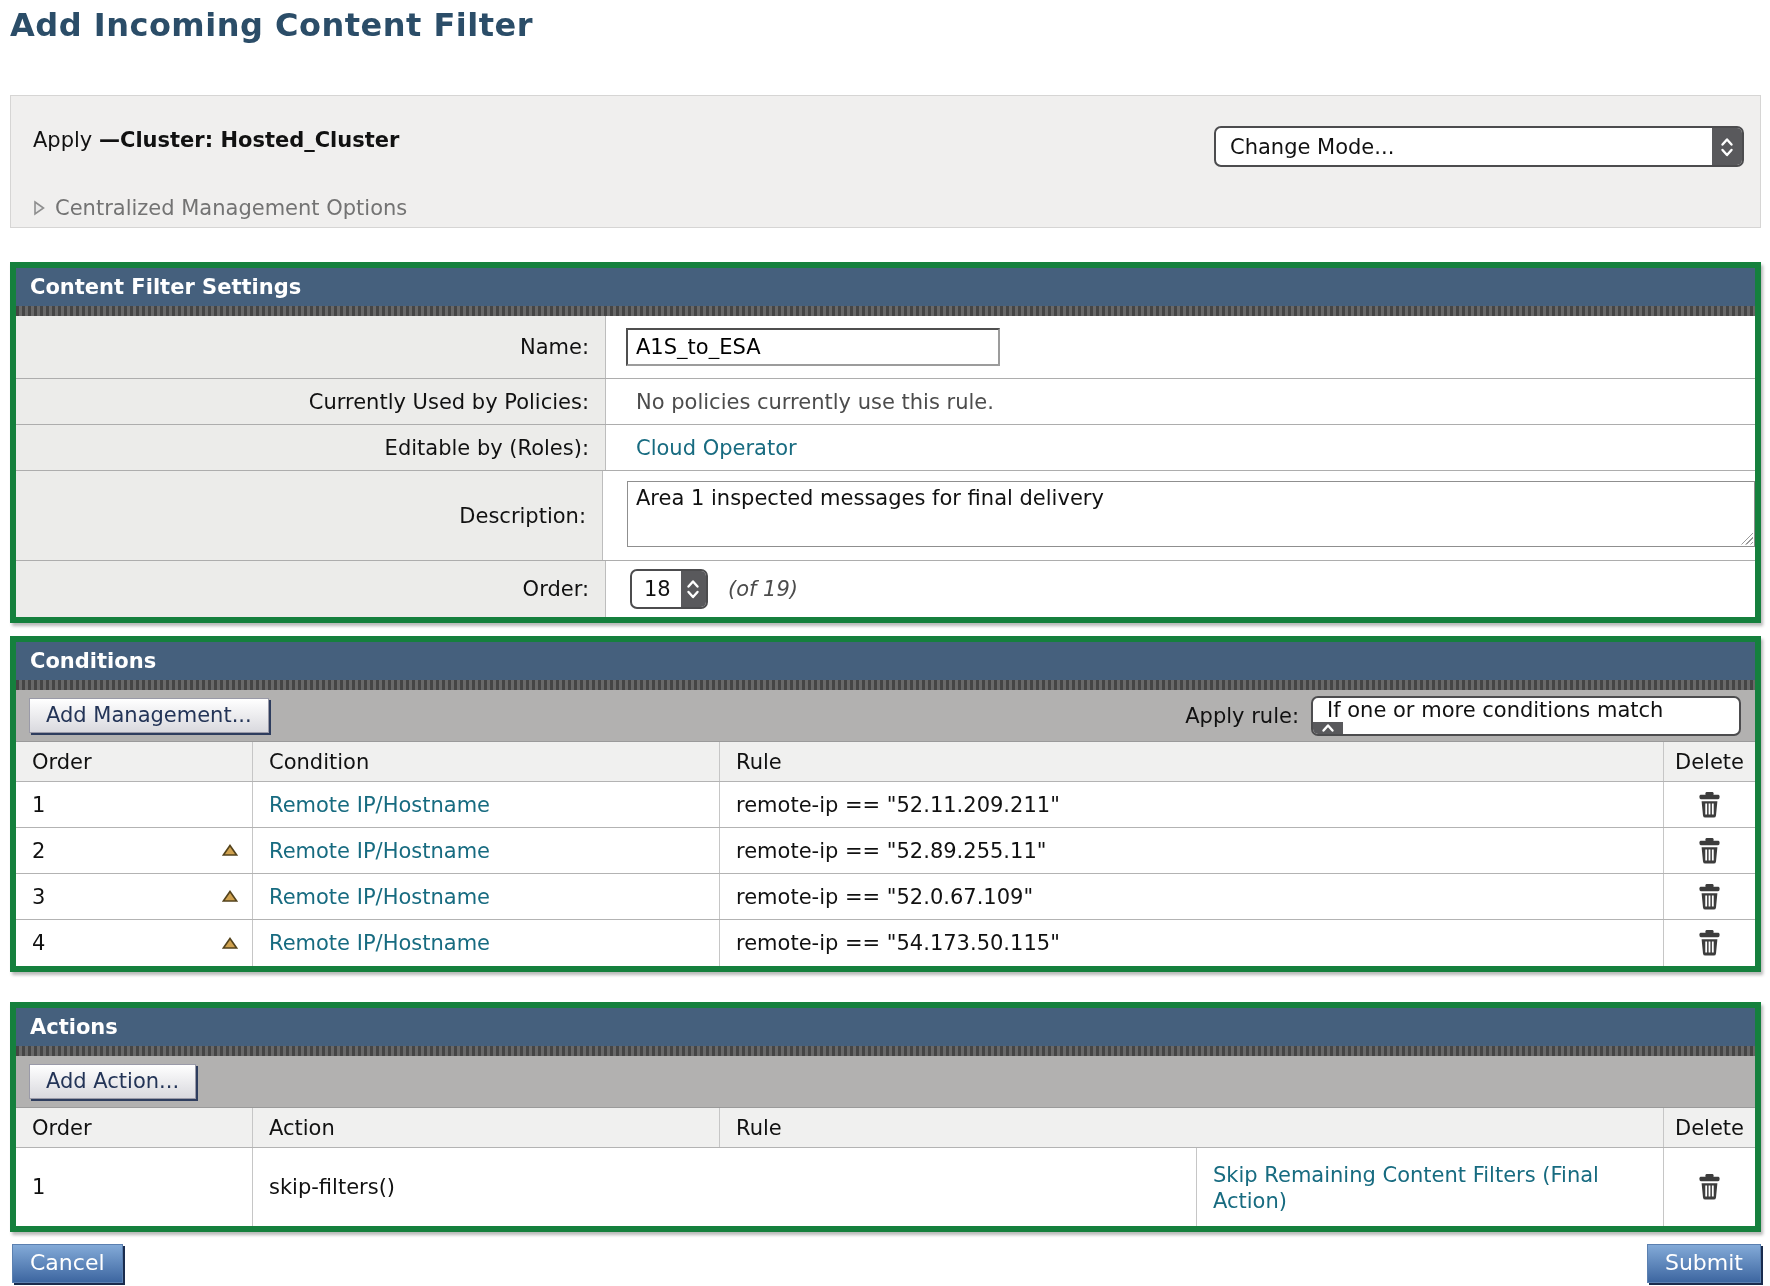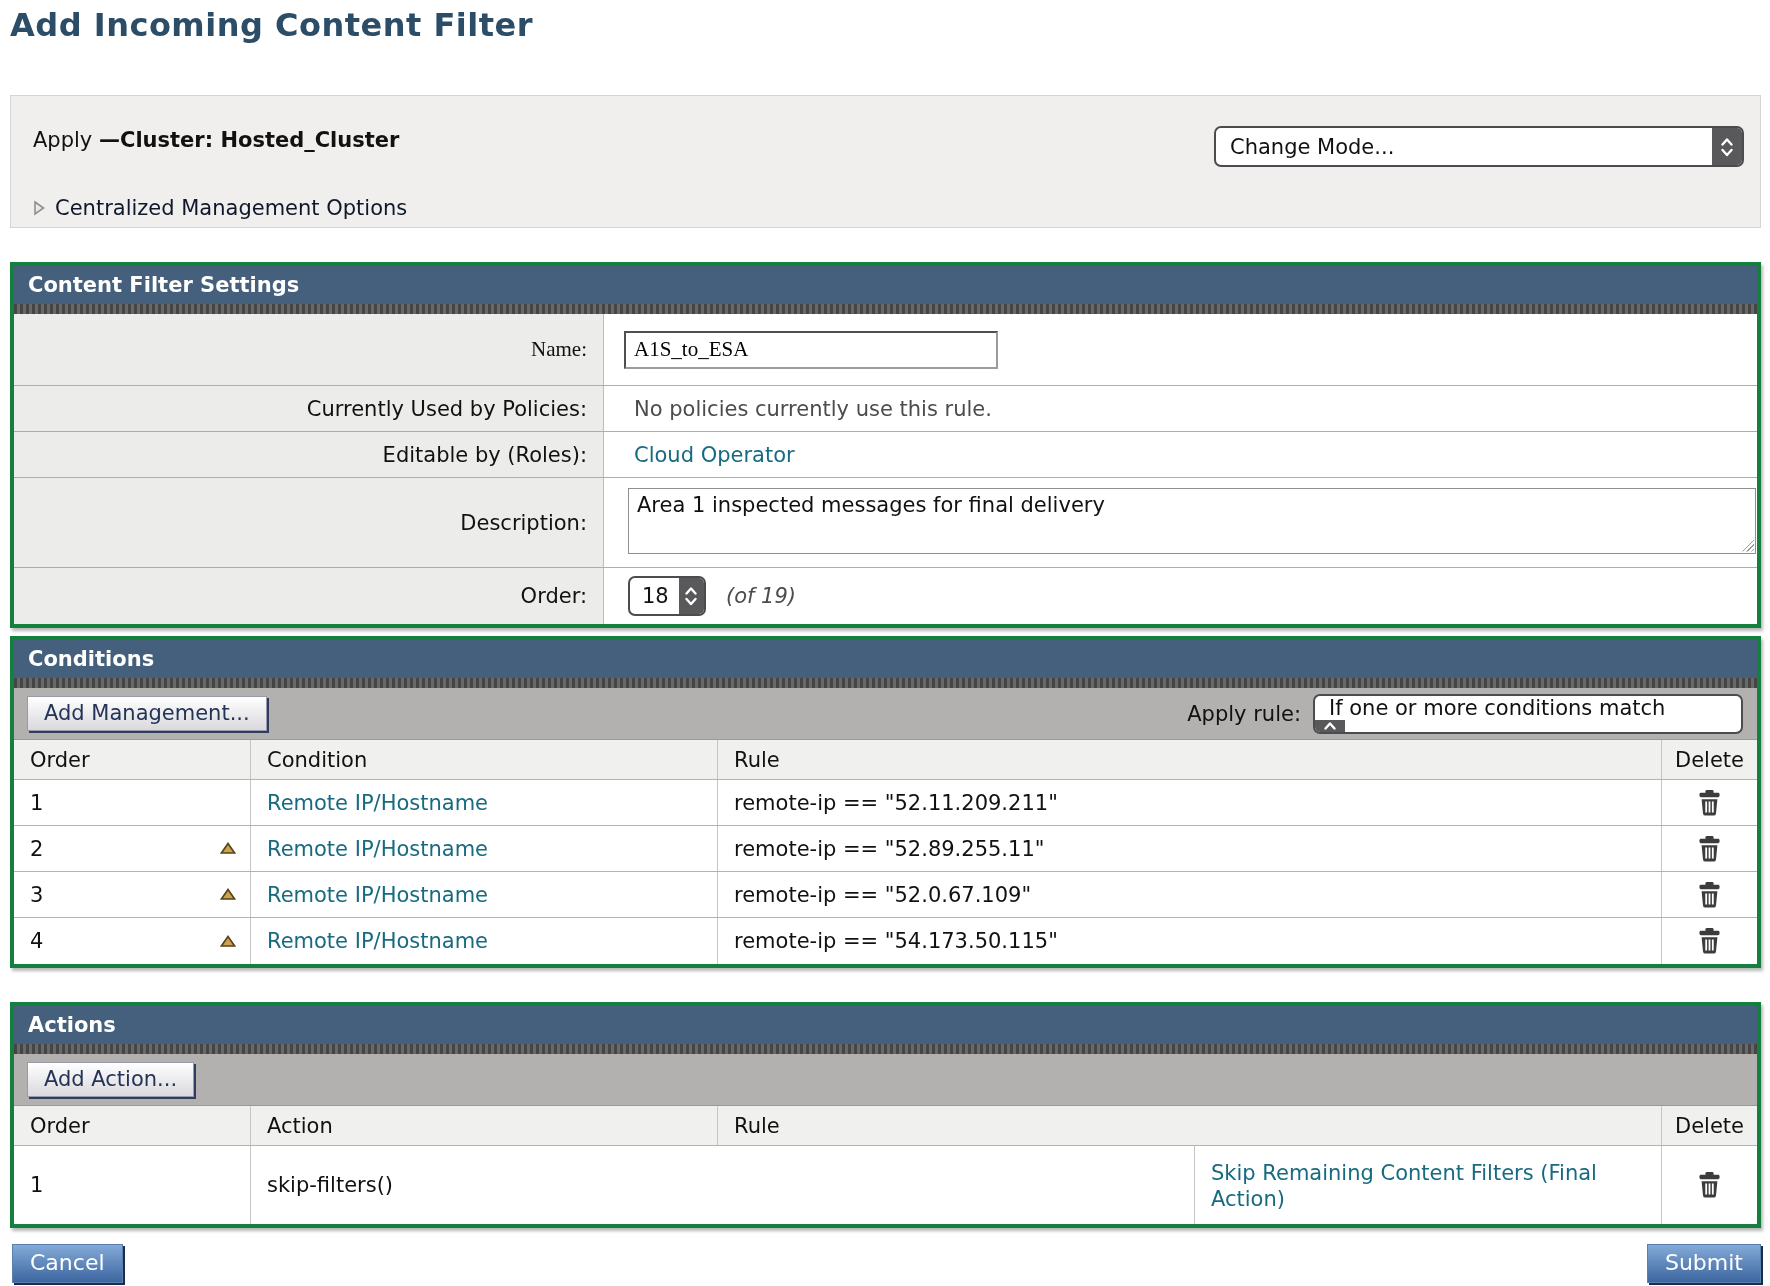--- a/index.html
+++ b/index.html
@@ -8,39 +8,39 @@
   .page { position:relative; width:1770px; height:1286px; background:#fff; overflow:hidden; }
 
   
   .page-title { position:absolute; left:10px; top:6px; font-size:32px; font-weight:bold; color:#2b4d68; letter-spacing:.5px; }
 
   
   .mode-box { position:absolute; left:10px; top:95px; width:1751px; height:133px; background:#f0efee; border:1px solid #d6d5d4; }
   .mode-line { position:absolute; left:22px; top:32px; font-size:21px; color:#111; }
   .mode-line b { font-weight:bold; }
   .cm-link { position:absolute; left:22px; top:100px; display:flex; align-items:center; gap:10px; }
-  .cm-link a { color:#0f172a; font-size:21px; text-decoration:none; cursor:pointer; }
+  .cm-link a { color:#737373; font-size:21px; text-decoration:none; cursor:pointer; }
 
   
   .macselect { display:flex; align-items:stretch; background:#fff; border:2px solid #4c4c4e; border-radius:7px; overflow:hidden; cursor:pointer; }
   .macselect .val { flex:1; display:flex; align-items:center; padding:0 10px 0 14px; font-size:21px; color:#111; white-space:nowrap; }
   .macselect .step { width:30px; background:#59595c; display:flex; align-items:center; justify-content:center; }
   .sel-change-mode { position:absolute; right:16px; top:30px; width:530px; height:41px; }
 
   
-  .sec { position:absolute; left:10px; width:1751px; border:4px solid #15803d; box-shadow:2px 3px 3px rgba(0,0,0,.28); background:#0369a1; }
+  .sec { position:absolute; left:10px; width:1751px; border:6px solid #15803d; box-shadow:2px 3px 3px rgba(0,0,0,.28); background:#0369a1; }
   .sec-header { height:38px; background:#45607d; color:#fff; font-size:21px; font-weight:bold; line-height:38px; padding-left:14px; }
   .sec-strip { height:10px; background:#5c5c5c; background-image:repeating-linear-gradient(90deg, rgba(0,0,0,.25) 0 3px, rgba(255,255,255,.08) 3px 6px); }
 
   
   .form-row { display:flex; border-bottom:1px solid #adadad; }
   .form-row:last-child { border-bottom:none; }
   .cell-label { width:590px; background:#ececea; border-right:1px solid #bdbdbd; display:flex; align-items:center; justify-content:flex-end; padding-right:16px; font-size:21px; color:#111; }
   .cell-value { flex:1; background:#fff; display:flex; align-items:center; padding-left:20px; position:relative; }
-  .row-name { height:72px;font-family:Liberation Serif, serif; } .row-policies { height:46px; } .row-editable { height:46px; } .row-desc { height:90px; } .row-order { height:56px; }
+  .row-name { height:63px; } .row-policies { height:46px; } .row-editable { height:46px; } .row-desc { height:90px; } .row-order { height:56px; }
   .name-input { width:374px; height:38px; font-size:21px; font-family:inherit; padding:0 8px; background:#fff;
     border-style:solid; border-width:2px; border-color:#4f4f4f #9c9c9c #9c9c9c #4f4f4f; outline:none; }
   .italic-note { color:#4c4c4c; font-size:21px; padding-left:10px; }
   .teal-link { color:#176b80; font-size:21px; text-decoration:none; cursor:pointer; padding-left:10px; }
   .desc-wrap { position:relative; margin-left:4px; }
   .desc-area { width:1128px; height:66px; font-size:21px; font-family:inherit; padding:4px 8px; border:1px solid #8f8f8f; resize:none; outline:none; color:#111; background:#fff; }
   .resize-handle { position:absolute; right:2px; bottom:6px; width:14px; height:14px;
     background:repeating-linear-gradient(135deg, transparent 0 2px, #9a9a9a 2px 3px);
     clip-path:polygon(100% 0,100% 100%,0 100%); }
   .order-select { width:78px; height:40px; margin-left:4px; }

